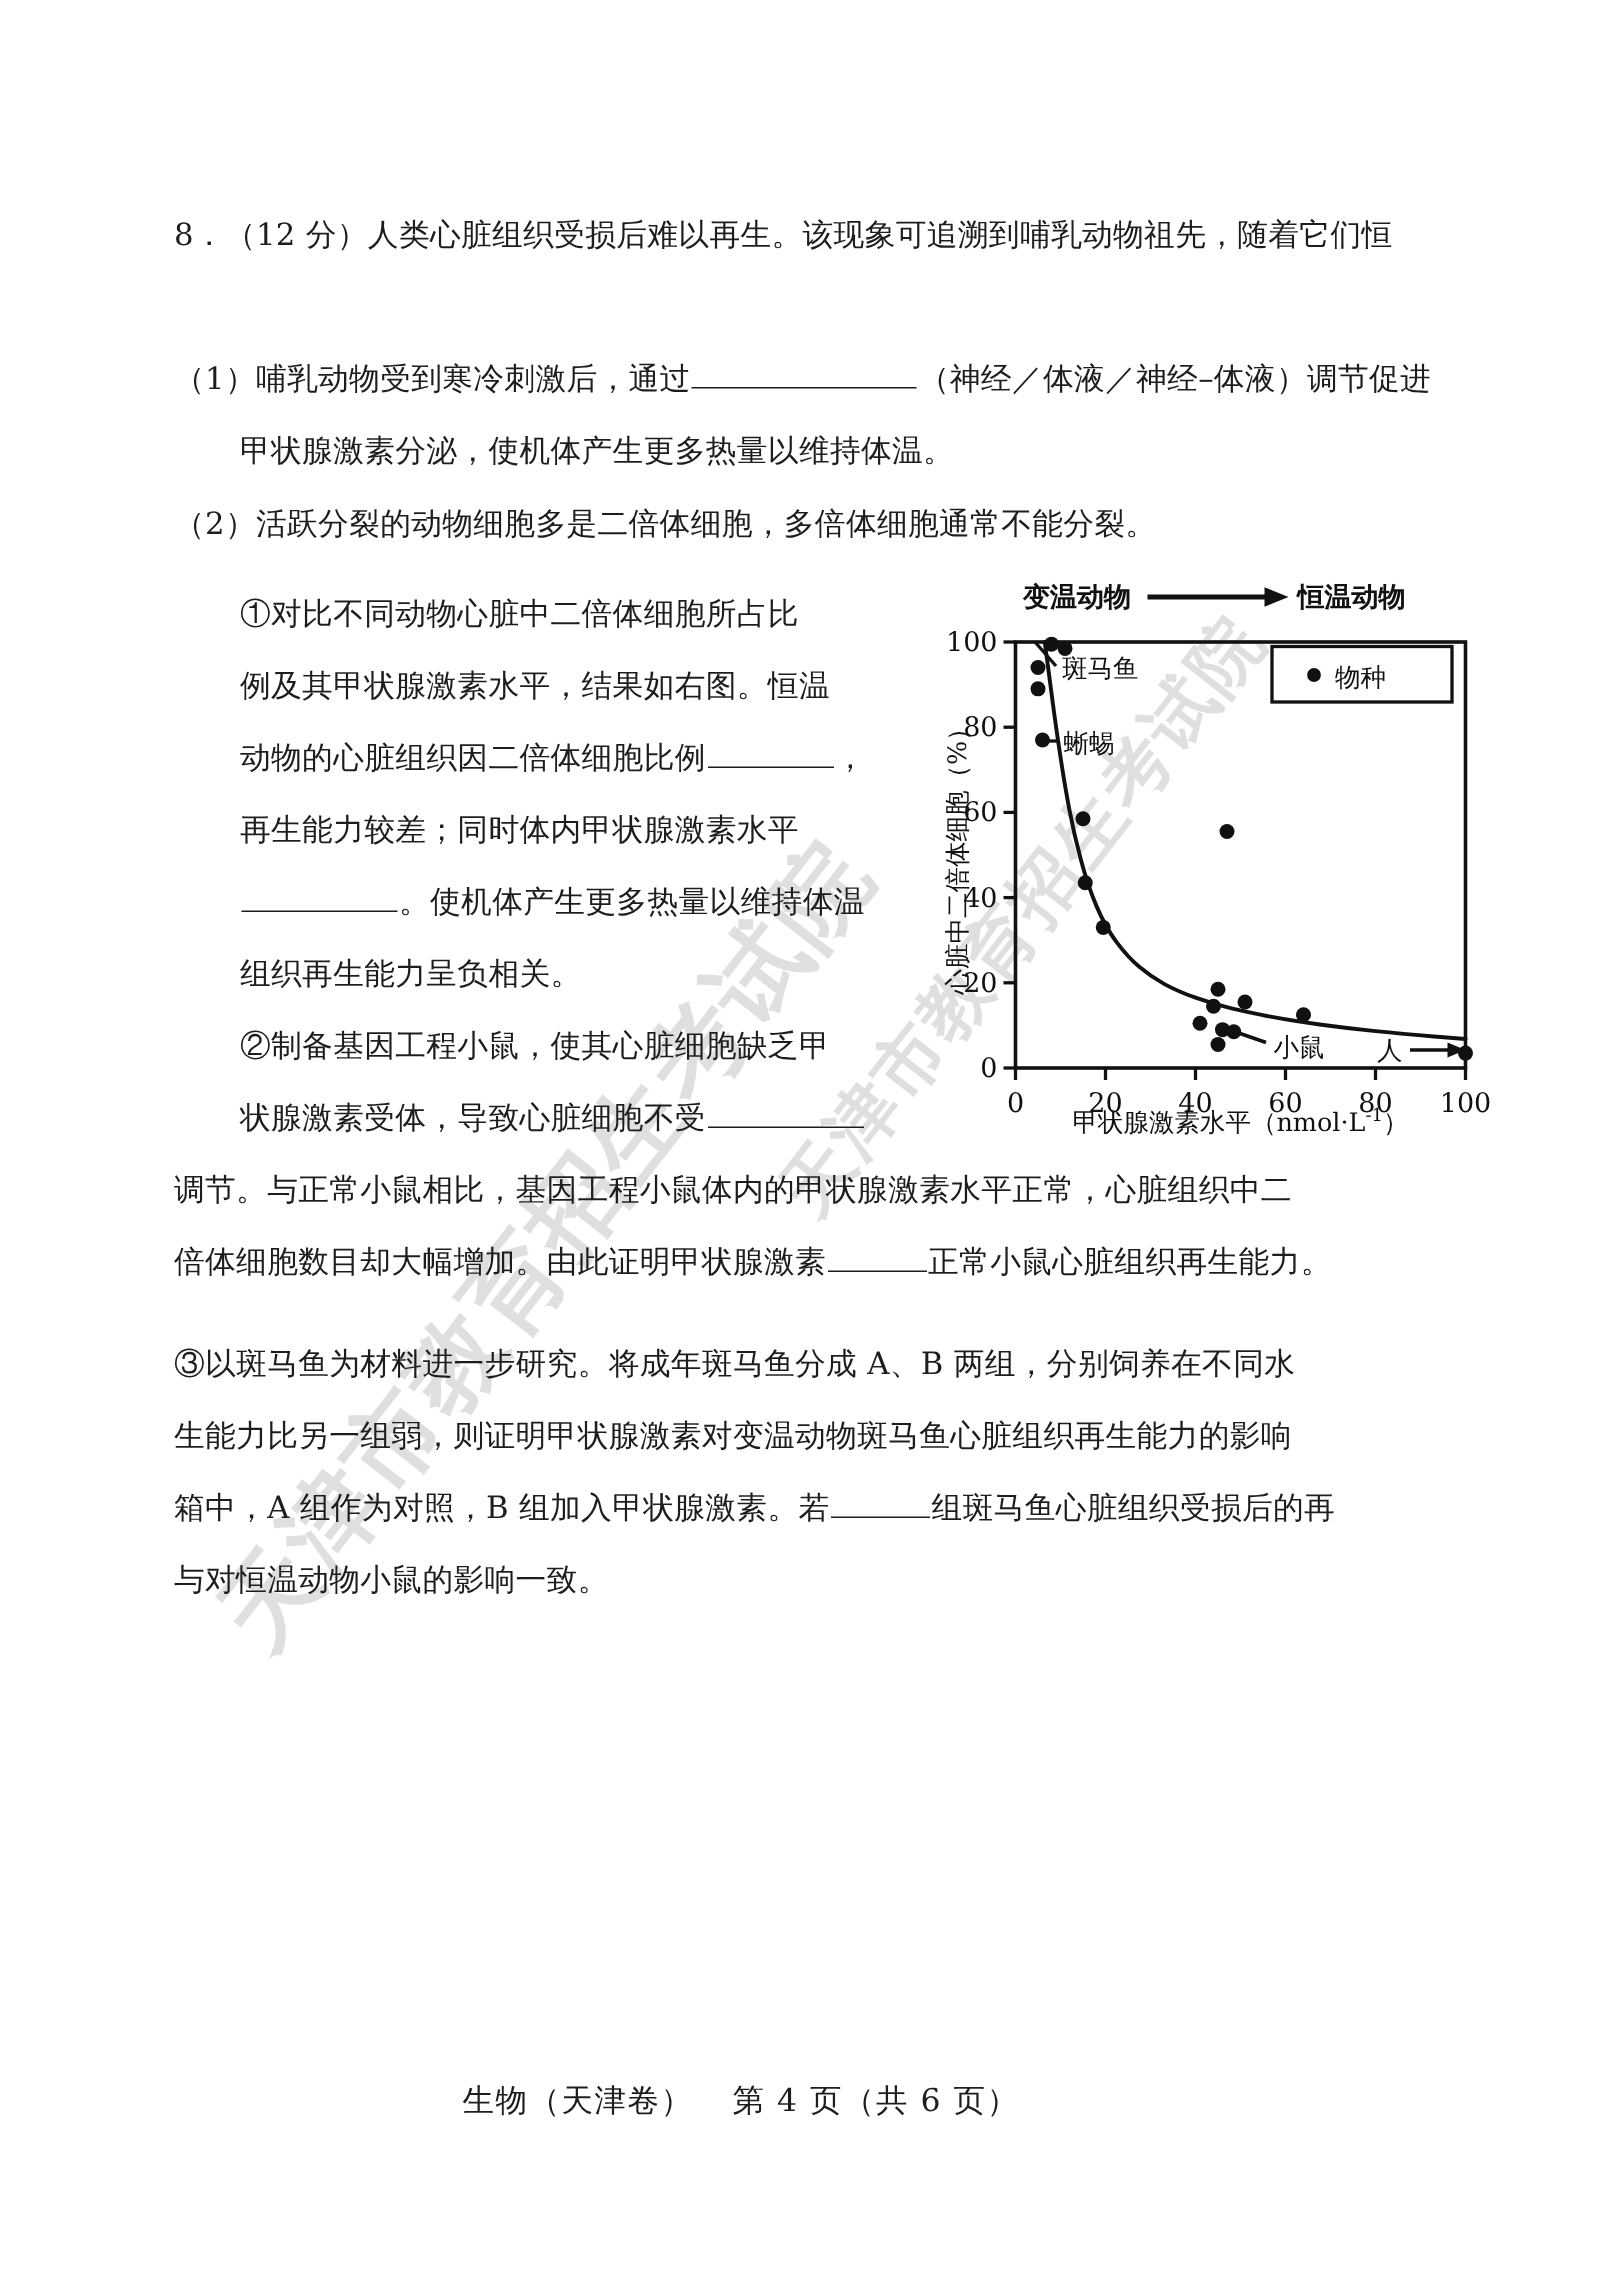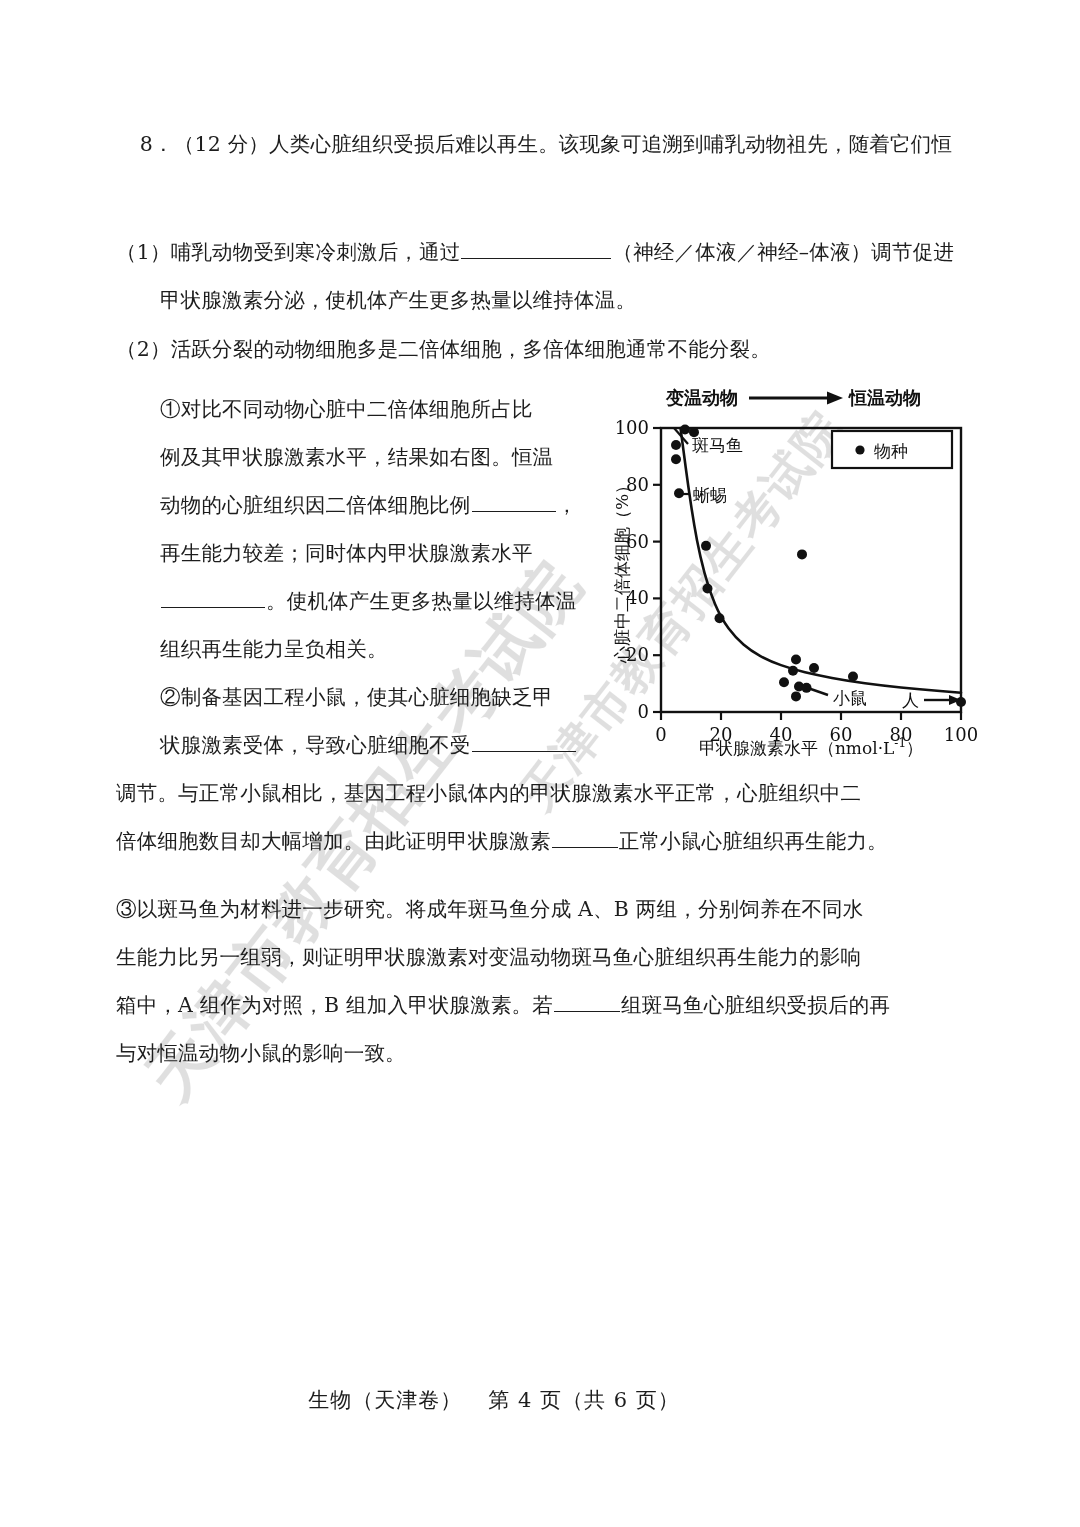--- a/index.html
+++ b/index.html
@@ -82,21 +82,21 @@
 
   .colnarrow {
     position: absolute;
     left: 160px;
     width: 432px;
   }
 
   
   #figure {
     position: absolute;
-    left: 606px;
+    left: 622px;
     top: 382px;
     width: 372px;
     height: 390px;
     z-index: 12;
   }
   #figure svg { display: block; }
 
   
   #footer {
     position: absolute;
@@ -116,21 +116,21 @@
 
 <div id="page">
 
   <div id="watermark">
     <div class="wm-text wm-a">天津市教育招生考试院</div>
     <div class="wm-text wm-b">天津市教育招生考试院</div>
   </div>
 
   <div id="content">
 
-    <div class="para blk-full" style="top:120px;text-align:center;">
+    <div class="para blk-full" style="top:132px;">
       <div>8．（12 分）人类心脏组织受损后难以再生。该现象可追溯到哺乳动物祖先，随着它们恒</div>
     </div>
 
     <div class="para blk-full" style="top:228px;">
       <div>
         <span>（1）哺乳动物受到寒冷刺激后，通过</span><span class="blank bl-lg"></span><span>（神经／体液／神经–体液）调节促进</span>
       </div>
       <div style="padding-left:44px;">甲状腺激素分泌，使机体产生更多热量以维持体温。</div>
     </div>
 

